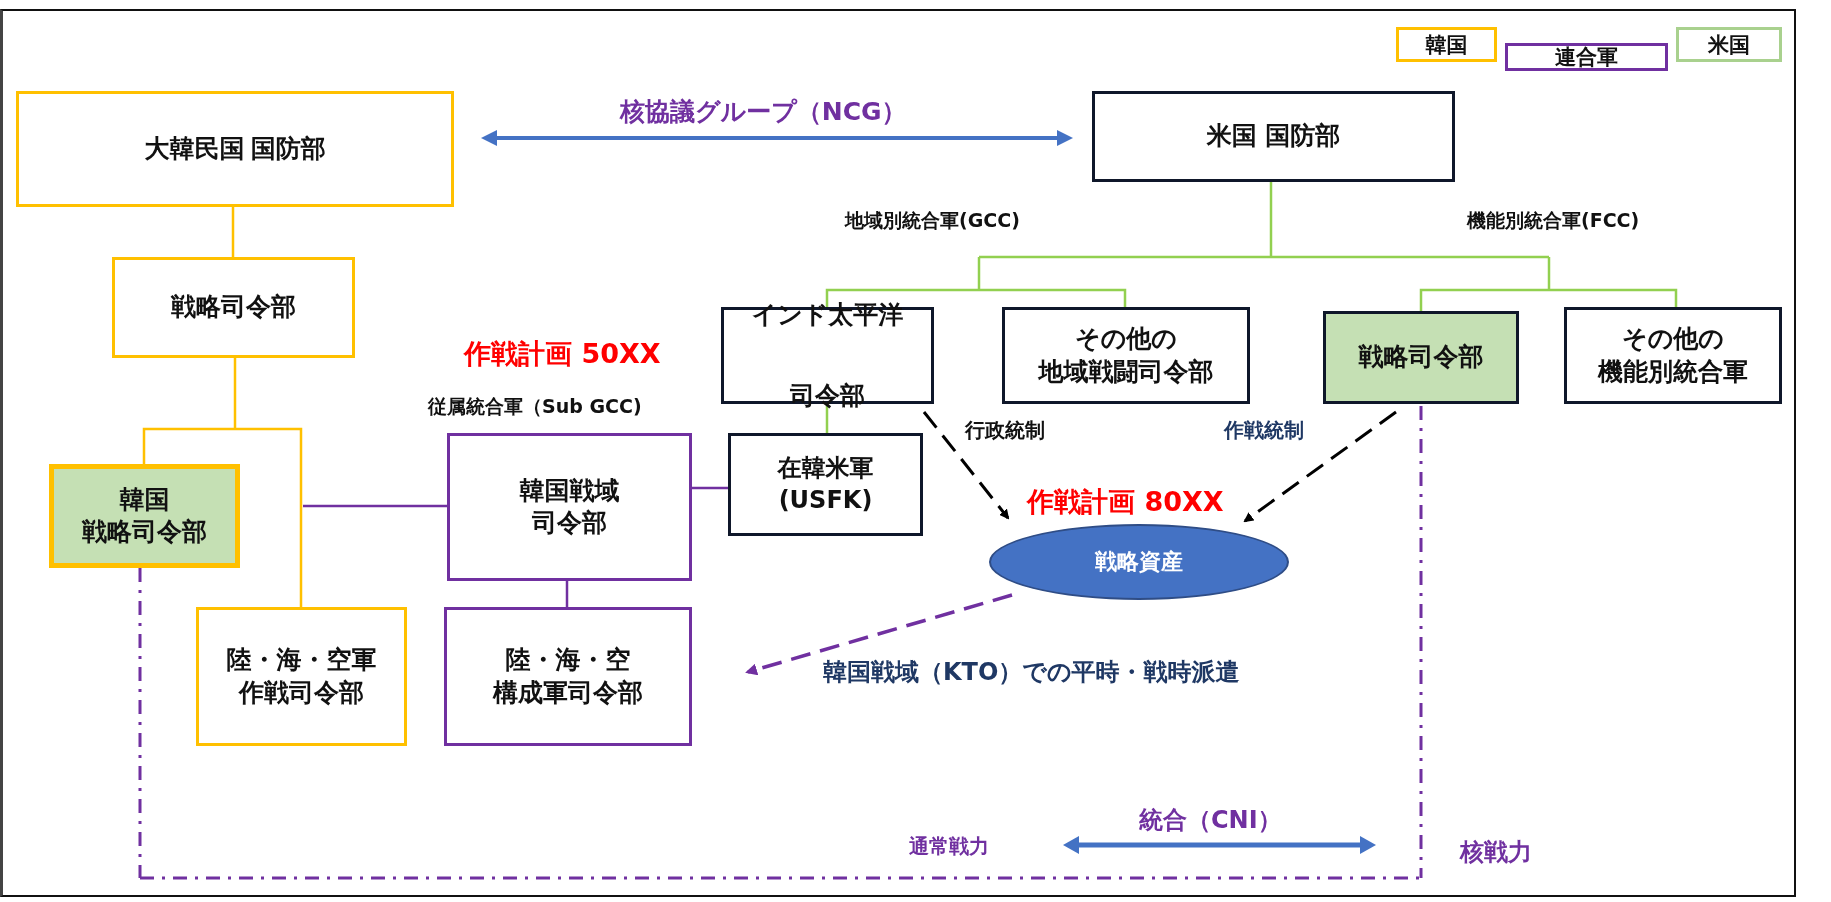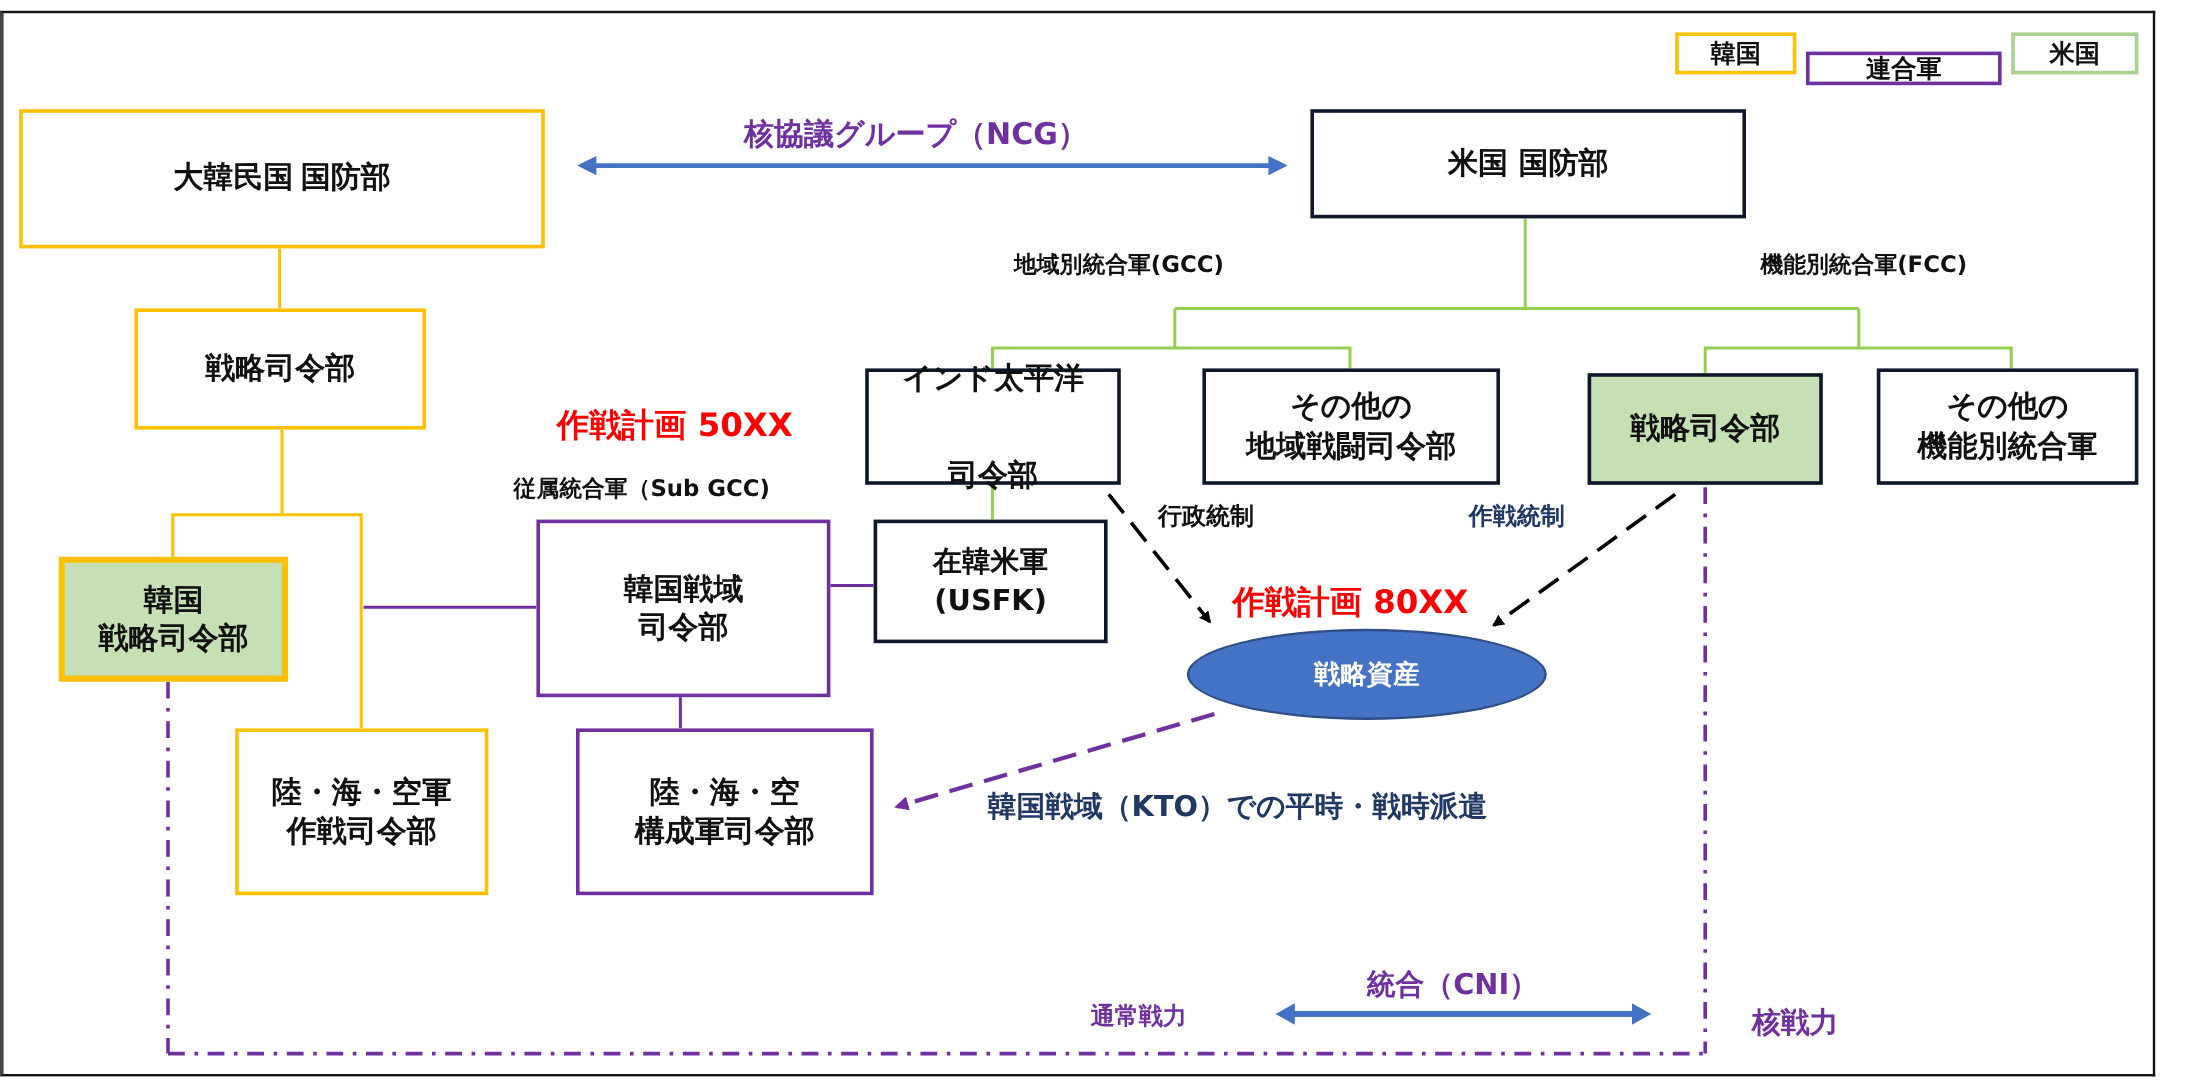--- a/index.html
+++ b/index.html
@@ -95,21 +95,21 @@
 </div>
 <div class="box kr t26" style="left:196px;top:607px;width:211px;height:139px;">
   <span>陸・海・空軍</span>
   <span>作戦司令部</span>
 </div>
 
 <div class="box cf t26" style="left:447px;top:433px;width:245px;height:148px;">
   <span>韓国戦域</span>
   <span>司令部</span>
 </div>
-<div class="box cf t26" style="left:444px;top:607px;width:248px;height:139px;margin-left:36px;">
+<div class="box cf t26" style="left:444px;top:607px;width:248px;height:139px;">
   <span>陸・海・空</span>
   <span>構成軍司令部</span>
 </div>
 
 <div class="box us t26" style="left:1092px;top:91px;width:363px;height:91px;">米国 国防部</div>
 <div class="box us t26" style="left:721px;top:307px;width:213px;height:97px;gap:48px;">
   <span>インド太平洋</span>
   <span>司令部</span>
 </div>
 <div class="box us t26" style="left:1002px;top:307px;width:248px;height:97px;">

